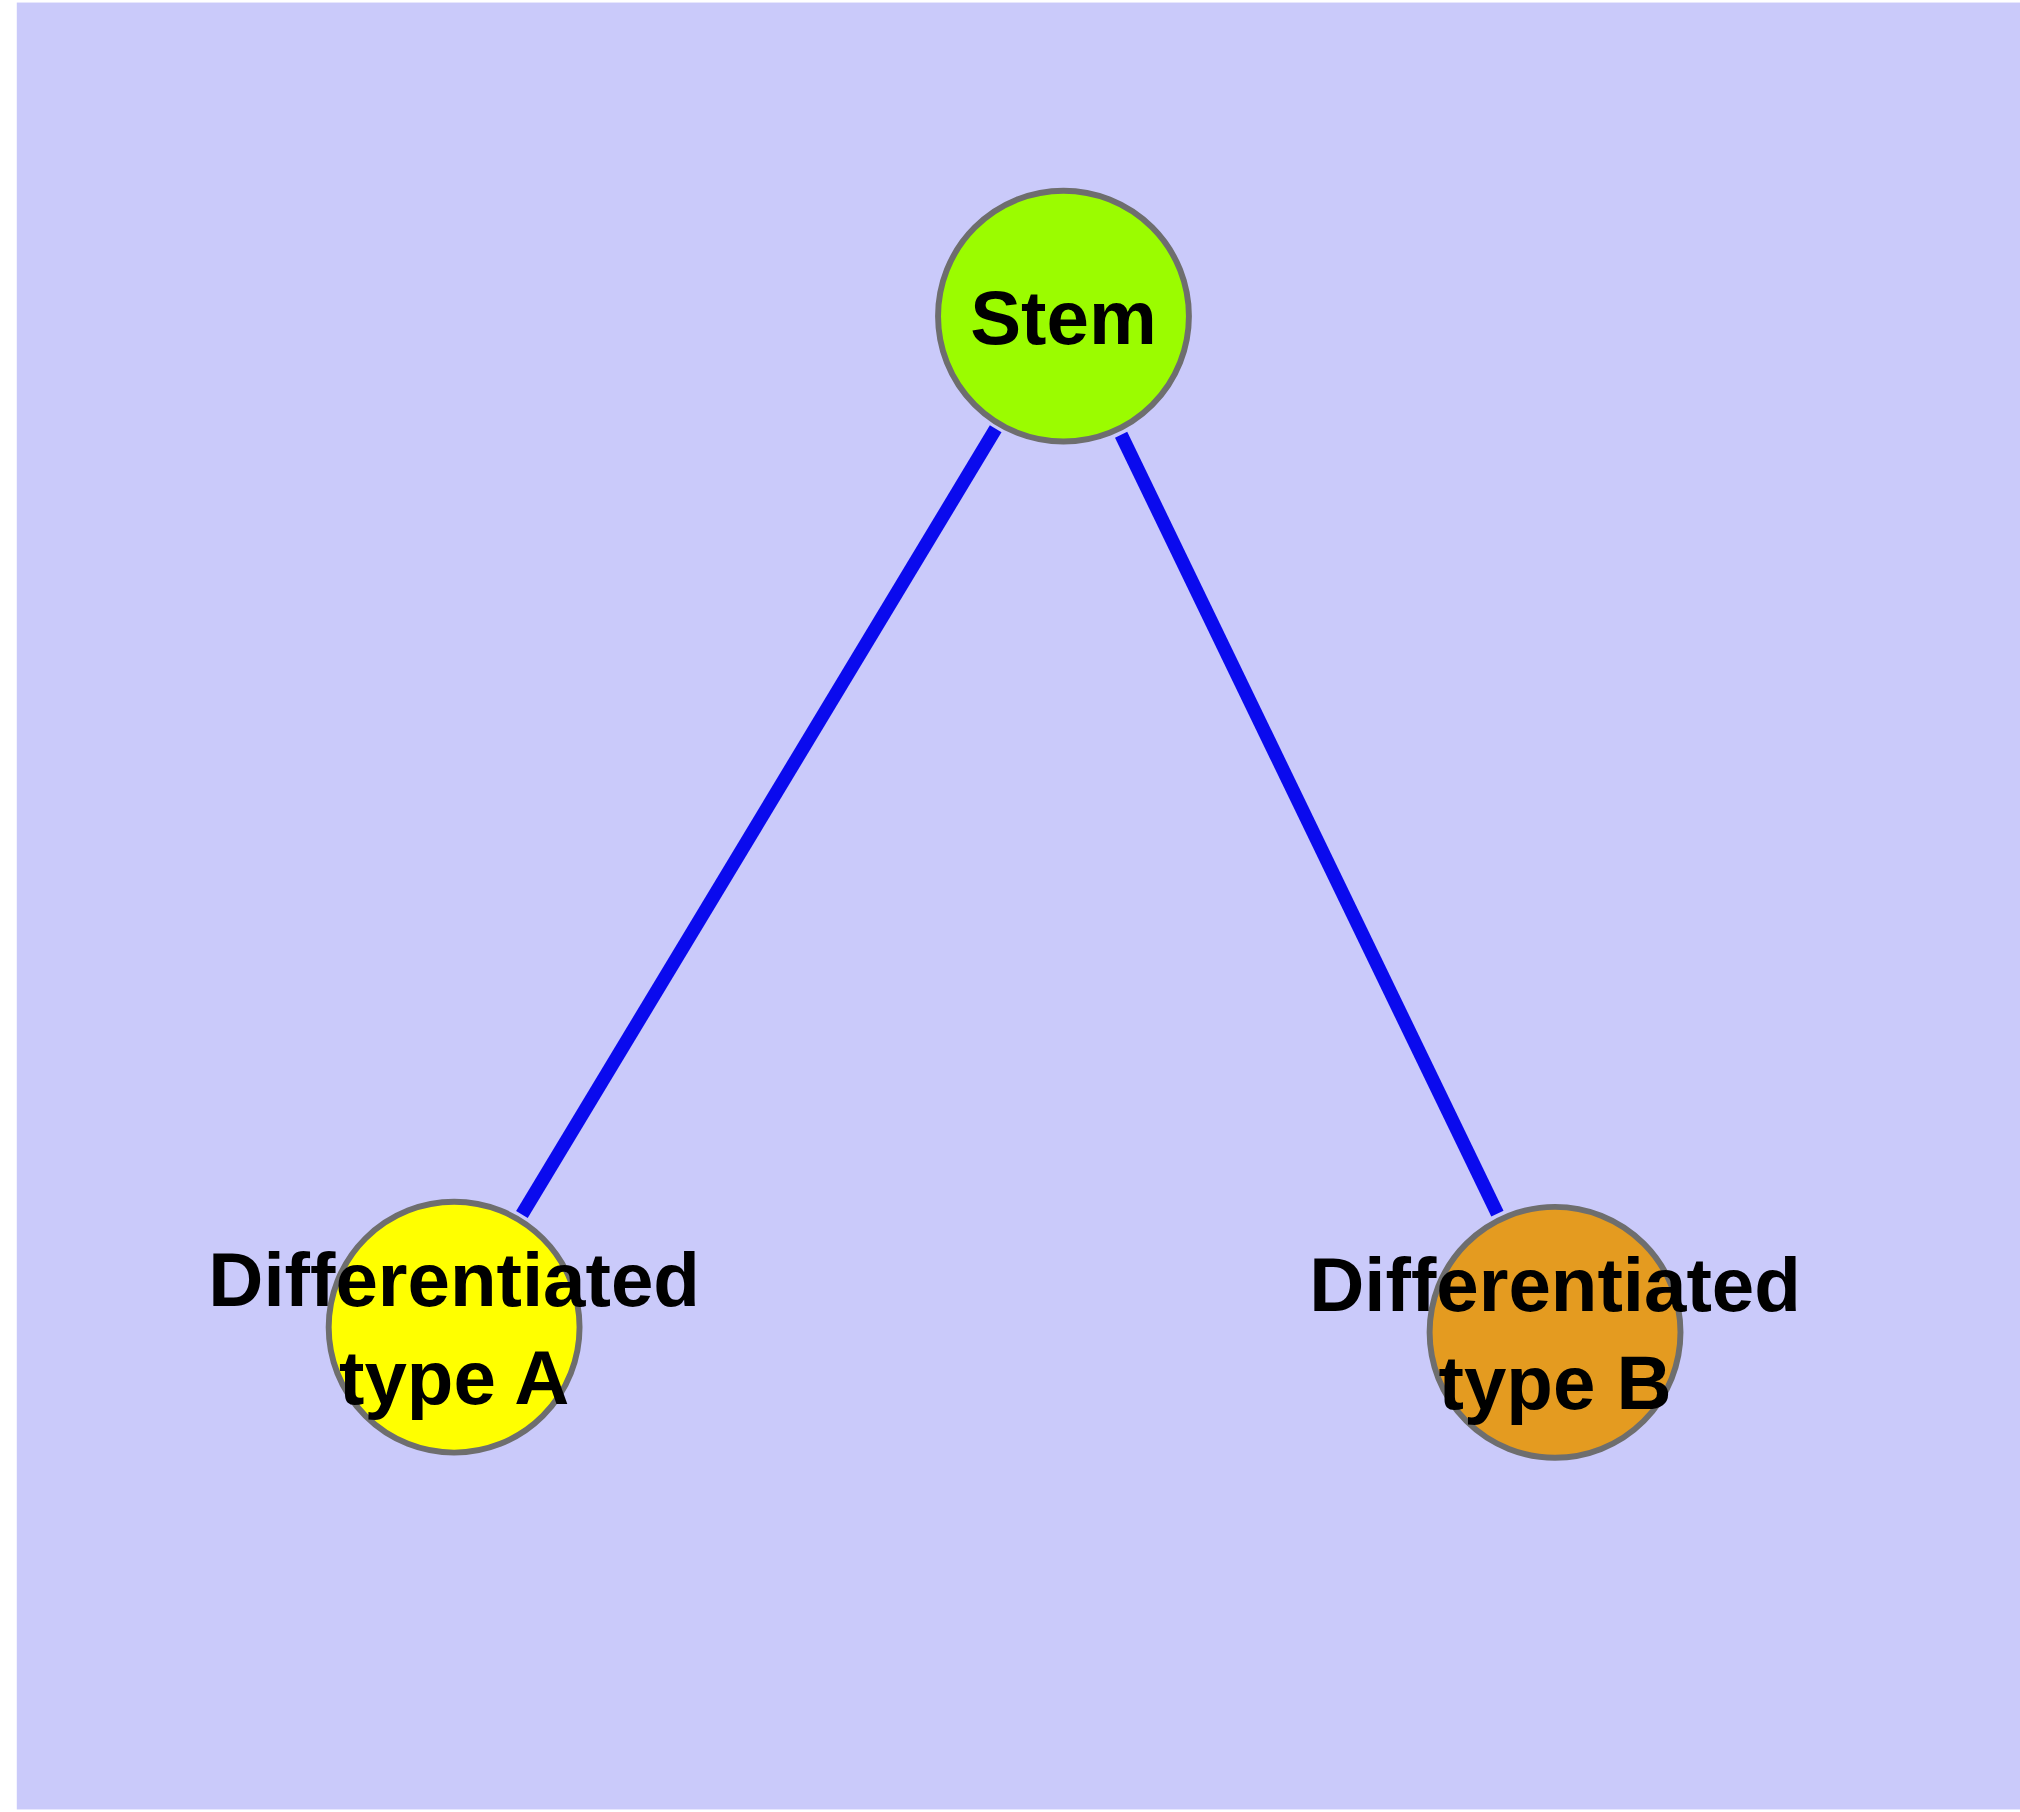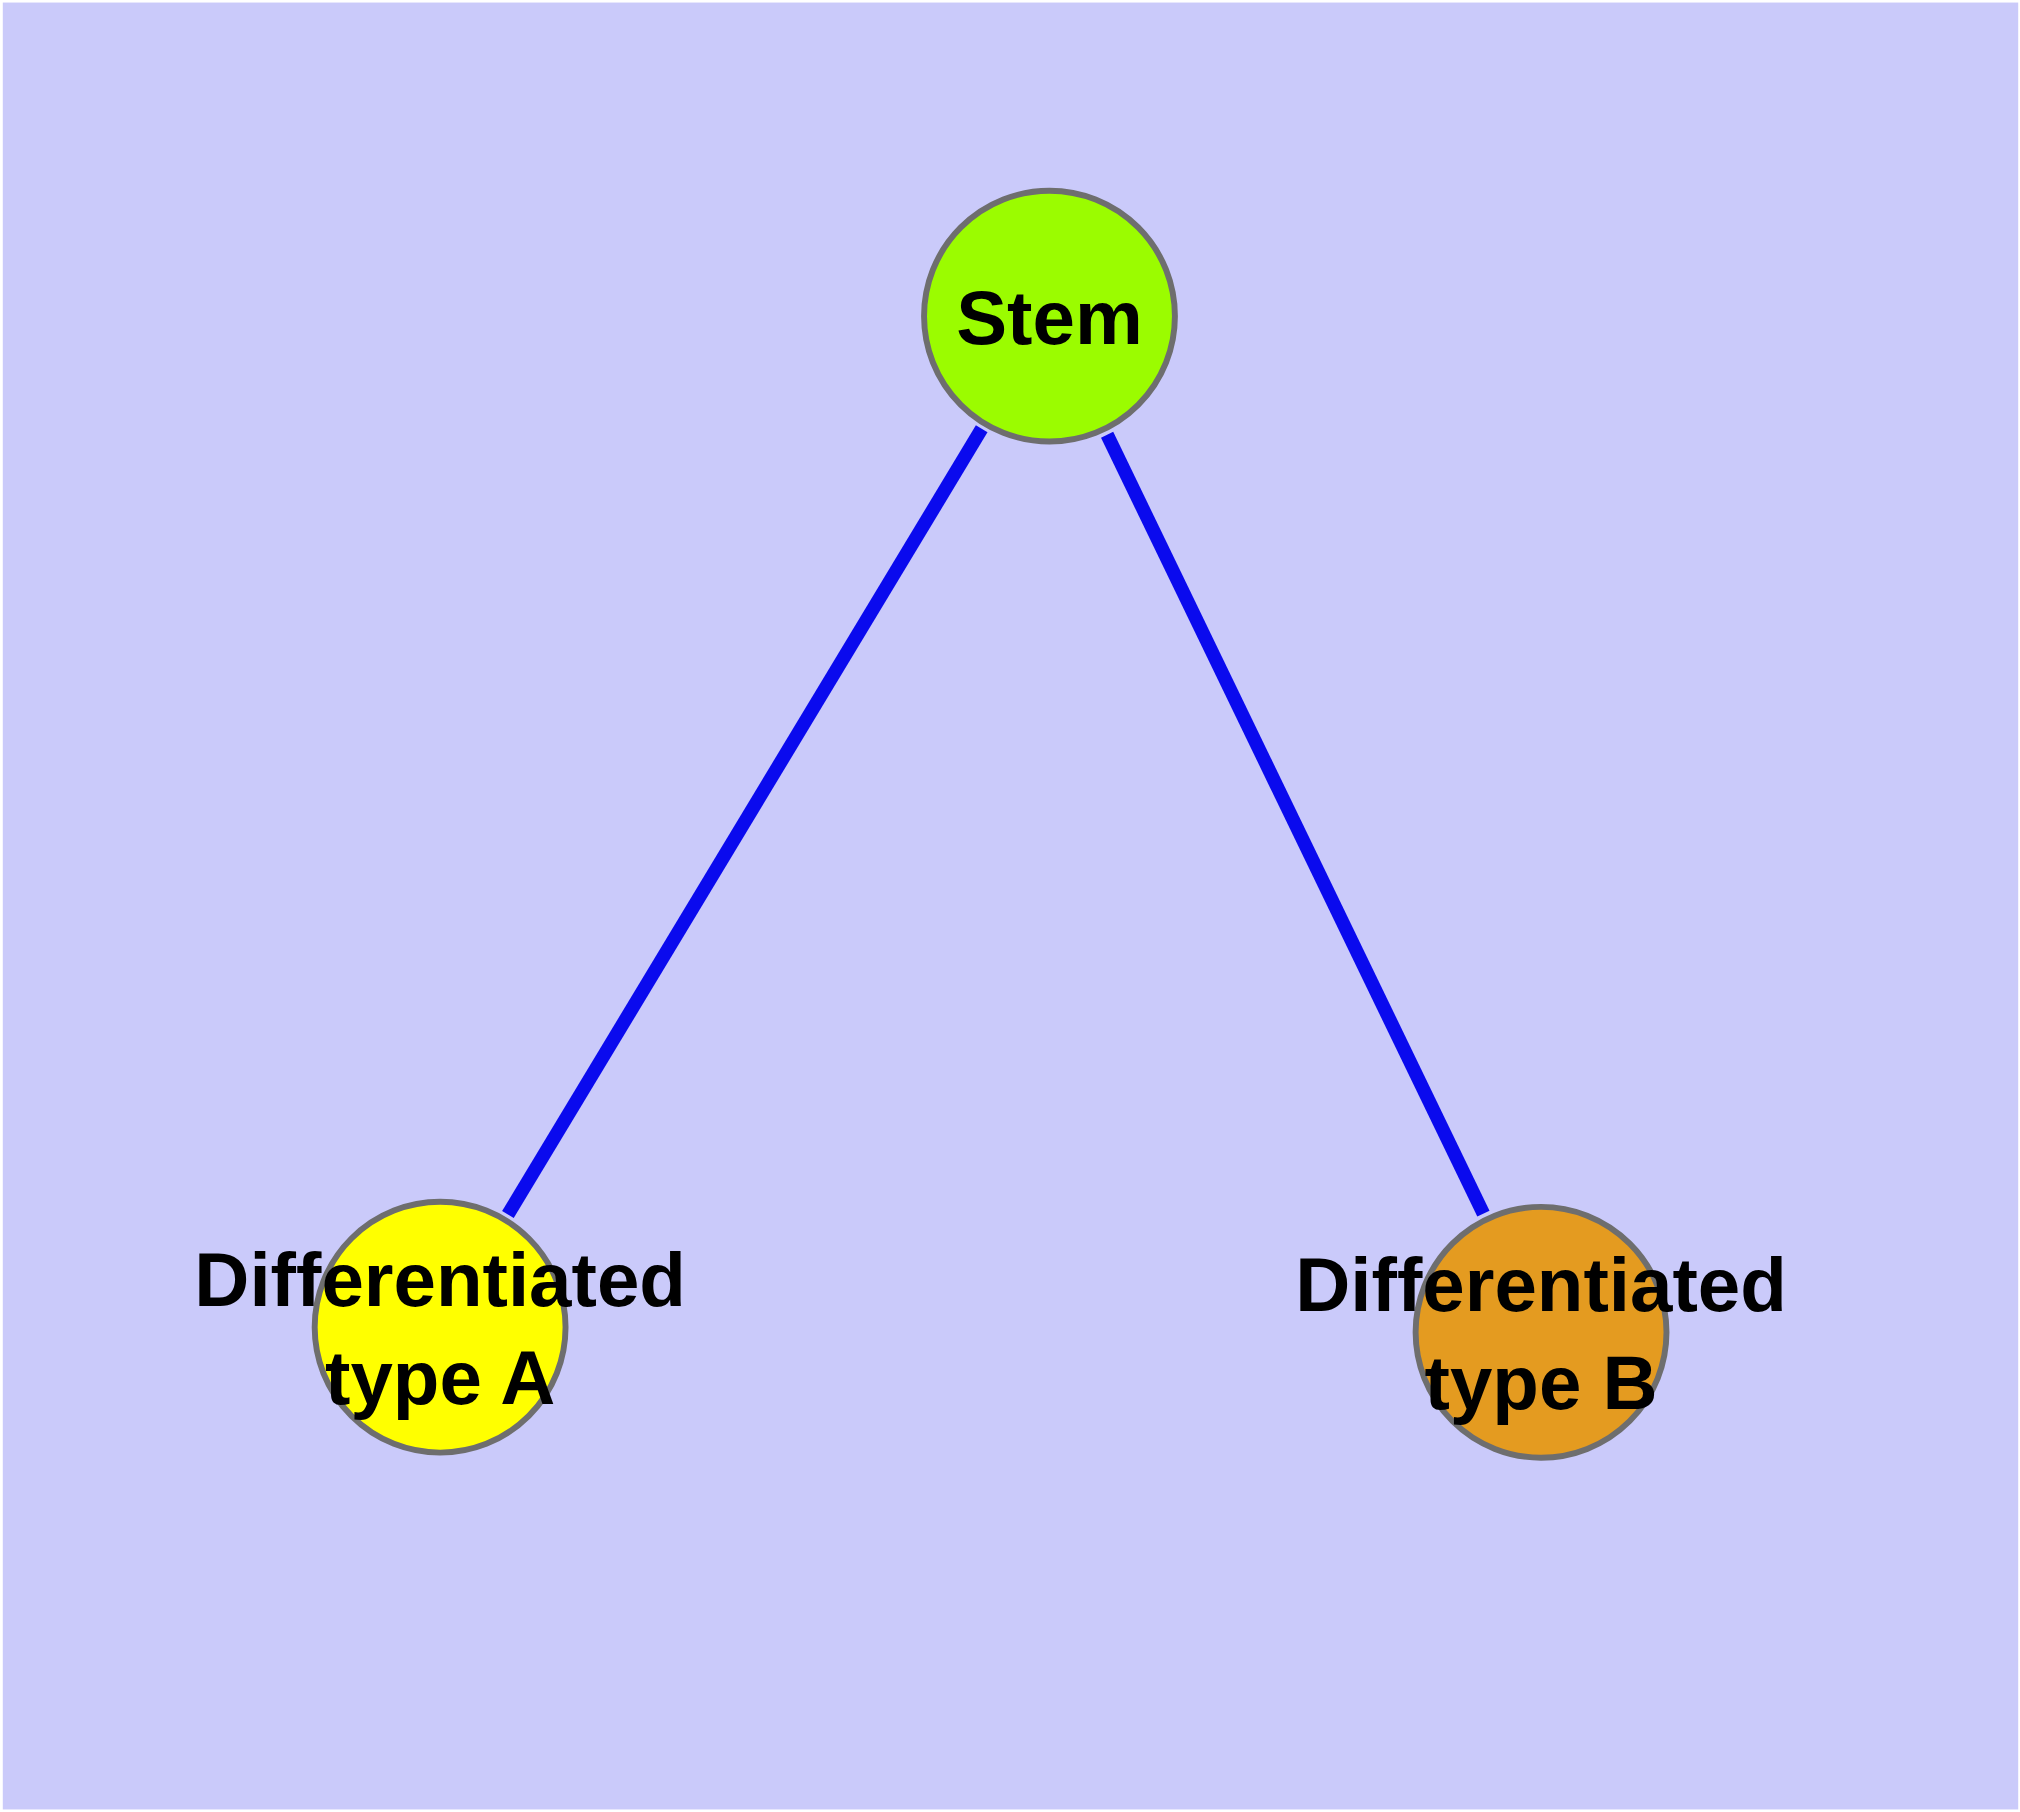--- a/index.html
+++ b/index.html
@@ -7,20 +7,21 @@
     padding: 0;
     background: #ffffff;
     width: 2021px;
     height: 1812px;
     overflow: hidden;
   }
   .canvas-wrap {
     position: relative;
     width: 1681px;
     height: 1812px;
+    padding-left: 14px;
   }
   svg.graph {
     display: block;
     width: 2021px;
     height: 1812px;
   }
   .node-label {
     font-family: "Liberation Sans", "DejaVu Sans", sans-serif;
     font-weight: bold;
     font-size: 90px;

